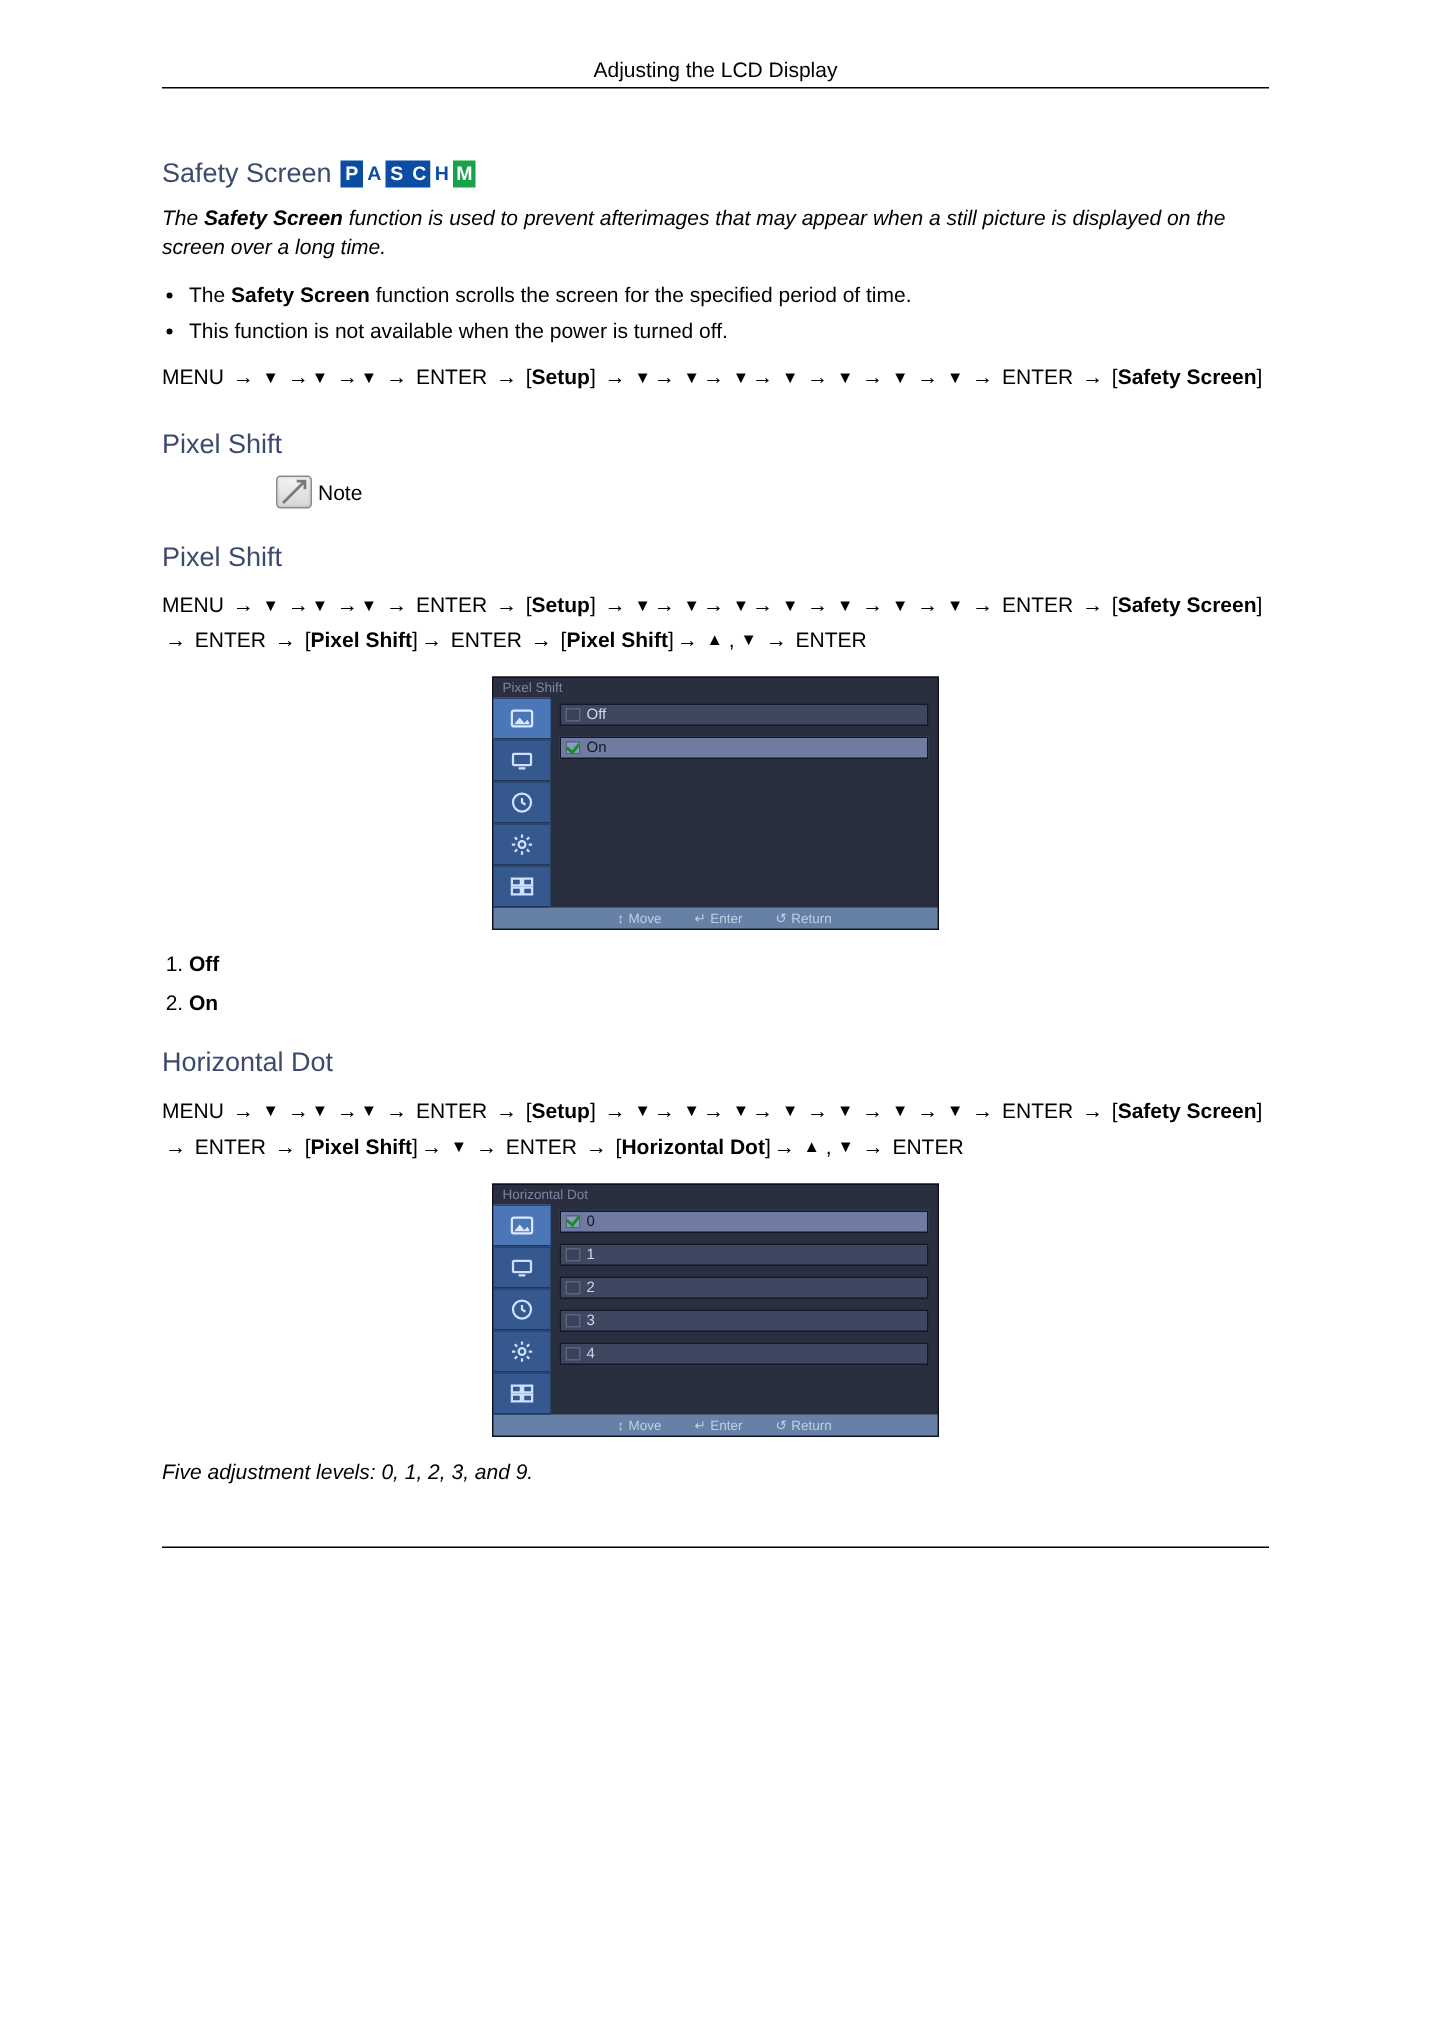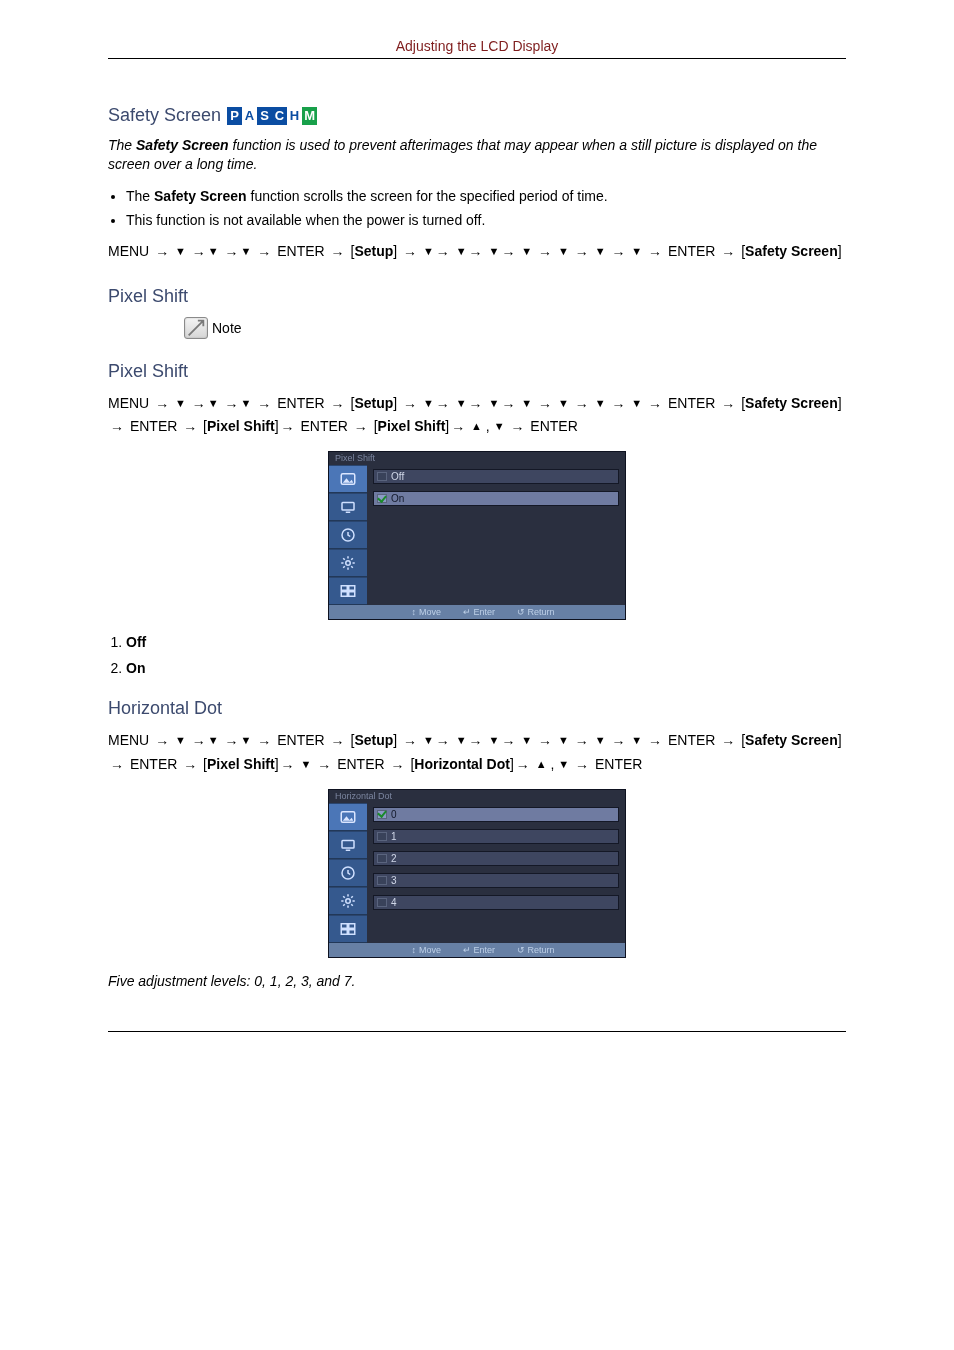--- a/index.html
+++ b/index.html
@@ -12,21 +12,21 @@
   }
   .page {
     width: 954px;
     margin: 0 auto;
     box-sizing: border-box;
     padding: 38px 108px 60px 108px;
   }
   .hdr {
     text-align: center;
     font-size: 14px;
-    color: #7f1d1d;
+    color: #000000;
     padding-bottom: 4px;
   }
   .hdr-line {
     border: none;
     border-top: 1px solid #000;
     margin: 0 0 46px 0;
   }
   .ftr-line {
     border: none;
     border-top: 1px solid #000;
@@ -407,16 +407,16 @@
           </div>
       </div>
       <div class="osd-foot">
         <span><span class="sym">↕</span><span>Move</span></span>
         <span><span class="sym">↵</span><span>Enter</span></span>
         <span><span class="sym">↺</span><span>Return</span></span>
       </div>
     </div>
   </div>
 
-  <div class="indent para">Five adjustment levels: 0, 1, 2, 3, and 7.</div>
+  <div class="indent para">Five adjustment levels: 0, 1, 2, 3, and 9.</div>
 
   <hr class="ftr-line">
 </div>
 
 </body></html>

